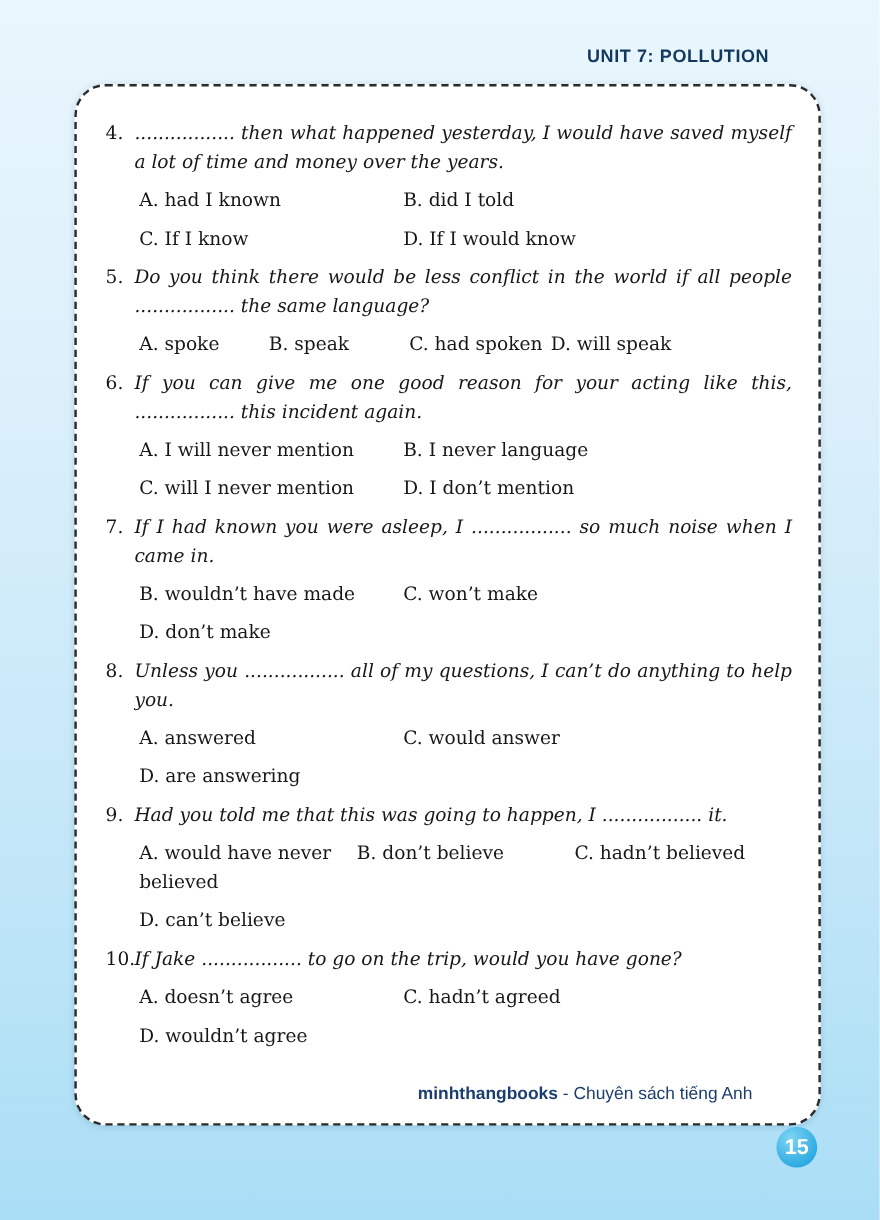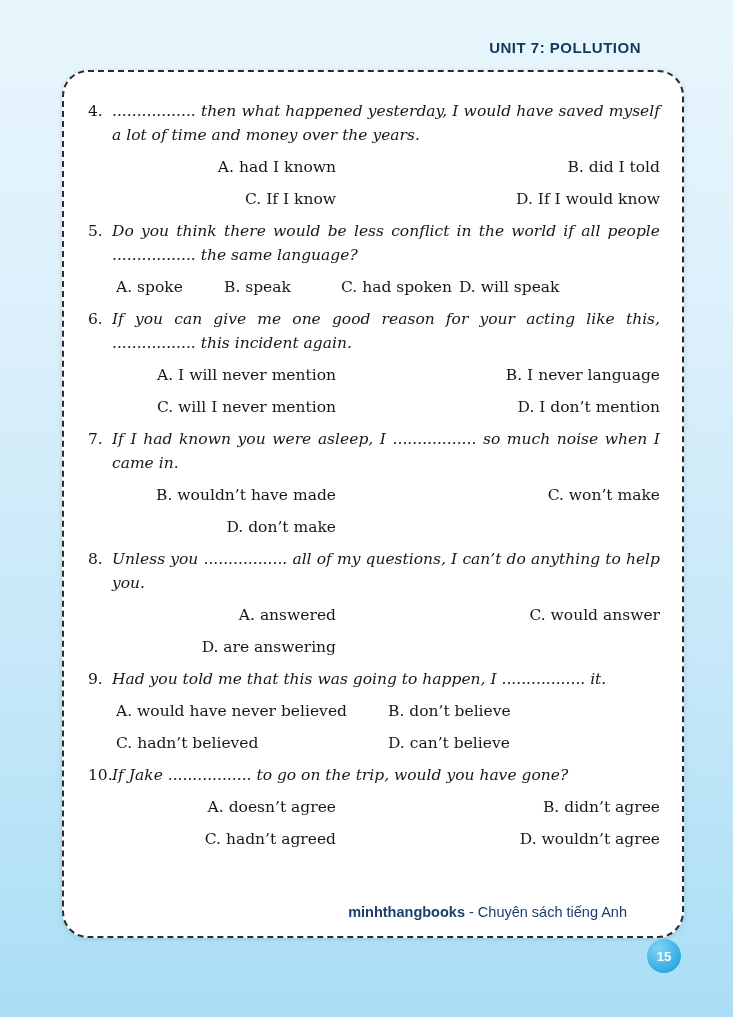--- a/index.html
+++ b/index.html
@@ -27,37 +27,37 @@
   .question {
     position:relative;
     padding-left:48px;
     margin-bottom:8px;
     font-size:15.5px;
     color:#171717;
   }
   .q-num { position:absolute; left:24px; top:0; line-height:24px; }
   .q-text { line-height:24px; text-align:justify; margin-bottom:8px;font-style:italic; }
   .options { margin-left:4px; display:grid; row-gap:8px; line-height:24px; }
-  .options.two-col { grid-template-columns:220px 1fr;text-align:right; }
+  .options.two-col { grid-template-columns:220px 1fr; }
   .options.one-row { grid-template-columns:108px 117px 118px auto; }
-  .options.one-col { grid-template-columns:1fr 1fr; }
+  .options.one-col { grid-template-columns:1fr 1fr 1fr; }
   .page-footer {
     position:absolute; top:904px; right:106px;
     font-family:"Liberation Sans", sans-serif;
     font-size:14.5px; color:#1b3e6e;
     white-space:nowrap;
   }
   .page-footer .brand { font-weight:700; }
   .page-badge {
     position:absolute; left:647px; top:939px; width:34px; height:34px;
     border-radius:50%;
     background:radial-gradient(circle at 35% 28%, #7fd4f4, #2aa9e1 75%);
     color:#ffffff;
     font-family:"Liberation Sans", sans-serif;
-    font-weight:700; font-size:13px;
+    font-weight:700; font-size:18px;
     display:flex; align-items:center; justify-content:center;
   }
 </style>
 </head>
 <body>
 
 <div class="unit-header">UNIT 7: POLLUTION</div>
 
 <div class="sheet">
 
@@ -123,21 +123,20 @@
       <span class="opt">C. hadn’t believed</span>
       <span class="opt">D. can’t believe</span>
     </div>
   </div>
 
   <div class="question">
     <span class="q-num">10.</span>
     <p class="q-text">If Jake ................. to go on the trip, would you have gone?</p>
     <div class="options two-col">
       <span class="opt">A. doesn’t agree</span>
-      <span class="opt">B. didn’t agree</span>
       <span class="opt">C. hadn’t agreed</span>
       <span class="opt">D. wouldn’t agree</span>
     </div>
   </div>
 
 </div>
 
 <div class="page-footer"><span class="brand">minhthangbooks</span><span> - </span><span>Chuyên sách tiếng Anh</span></div>
 
 <div class="page-badge">

